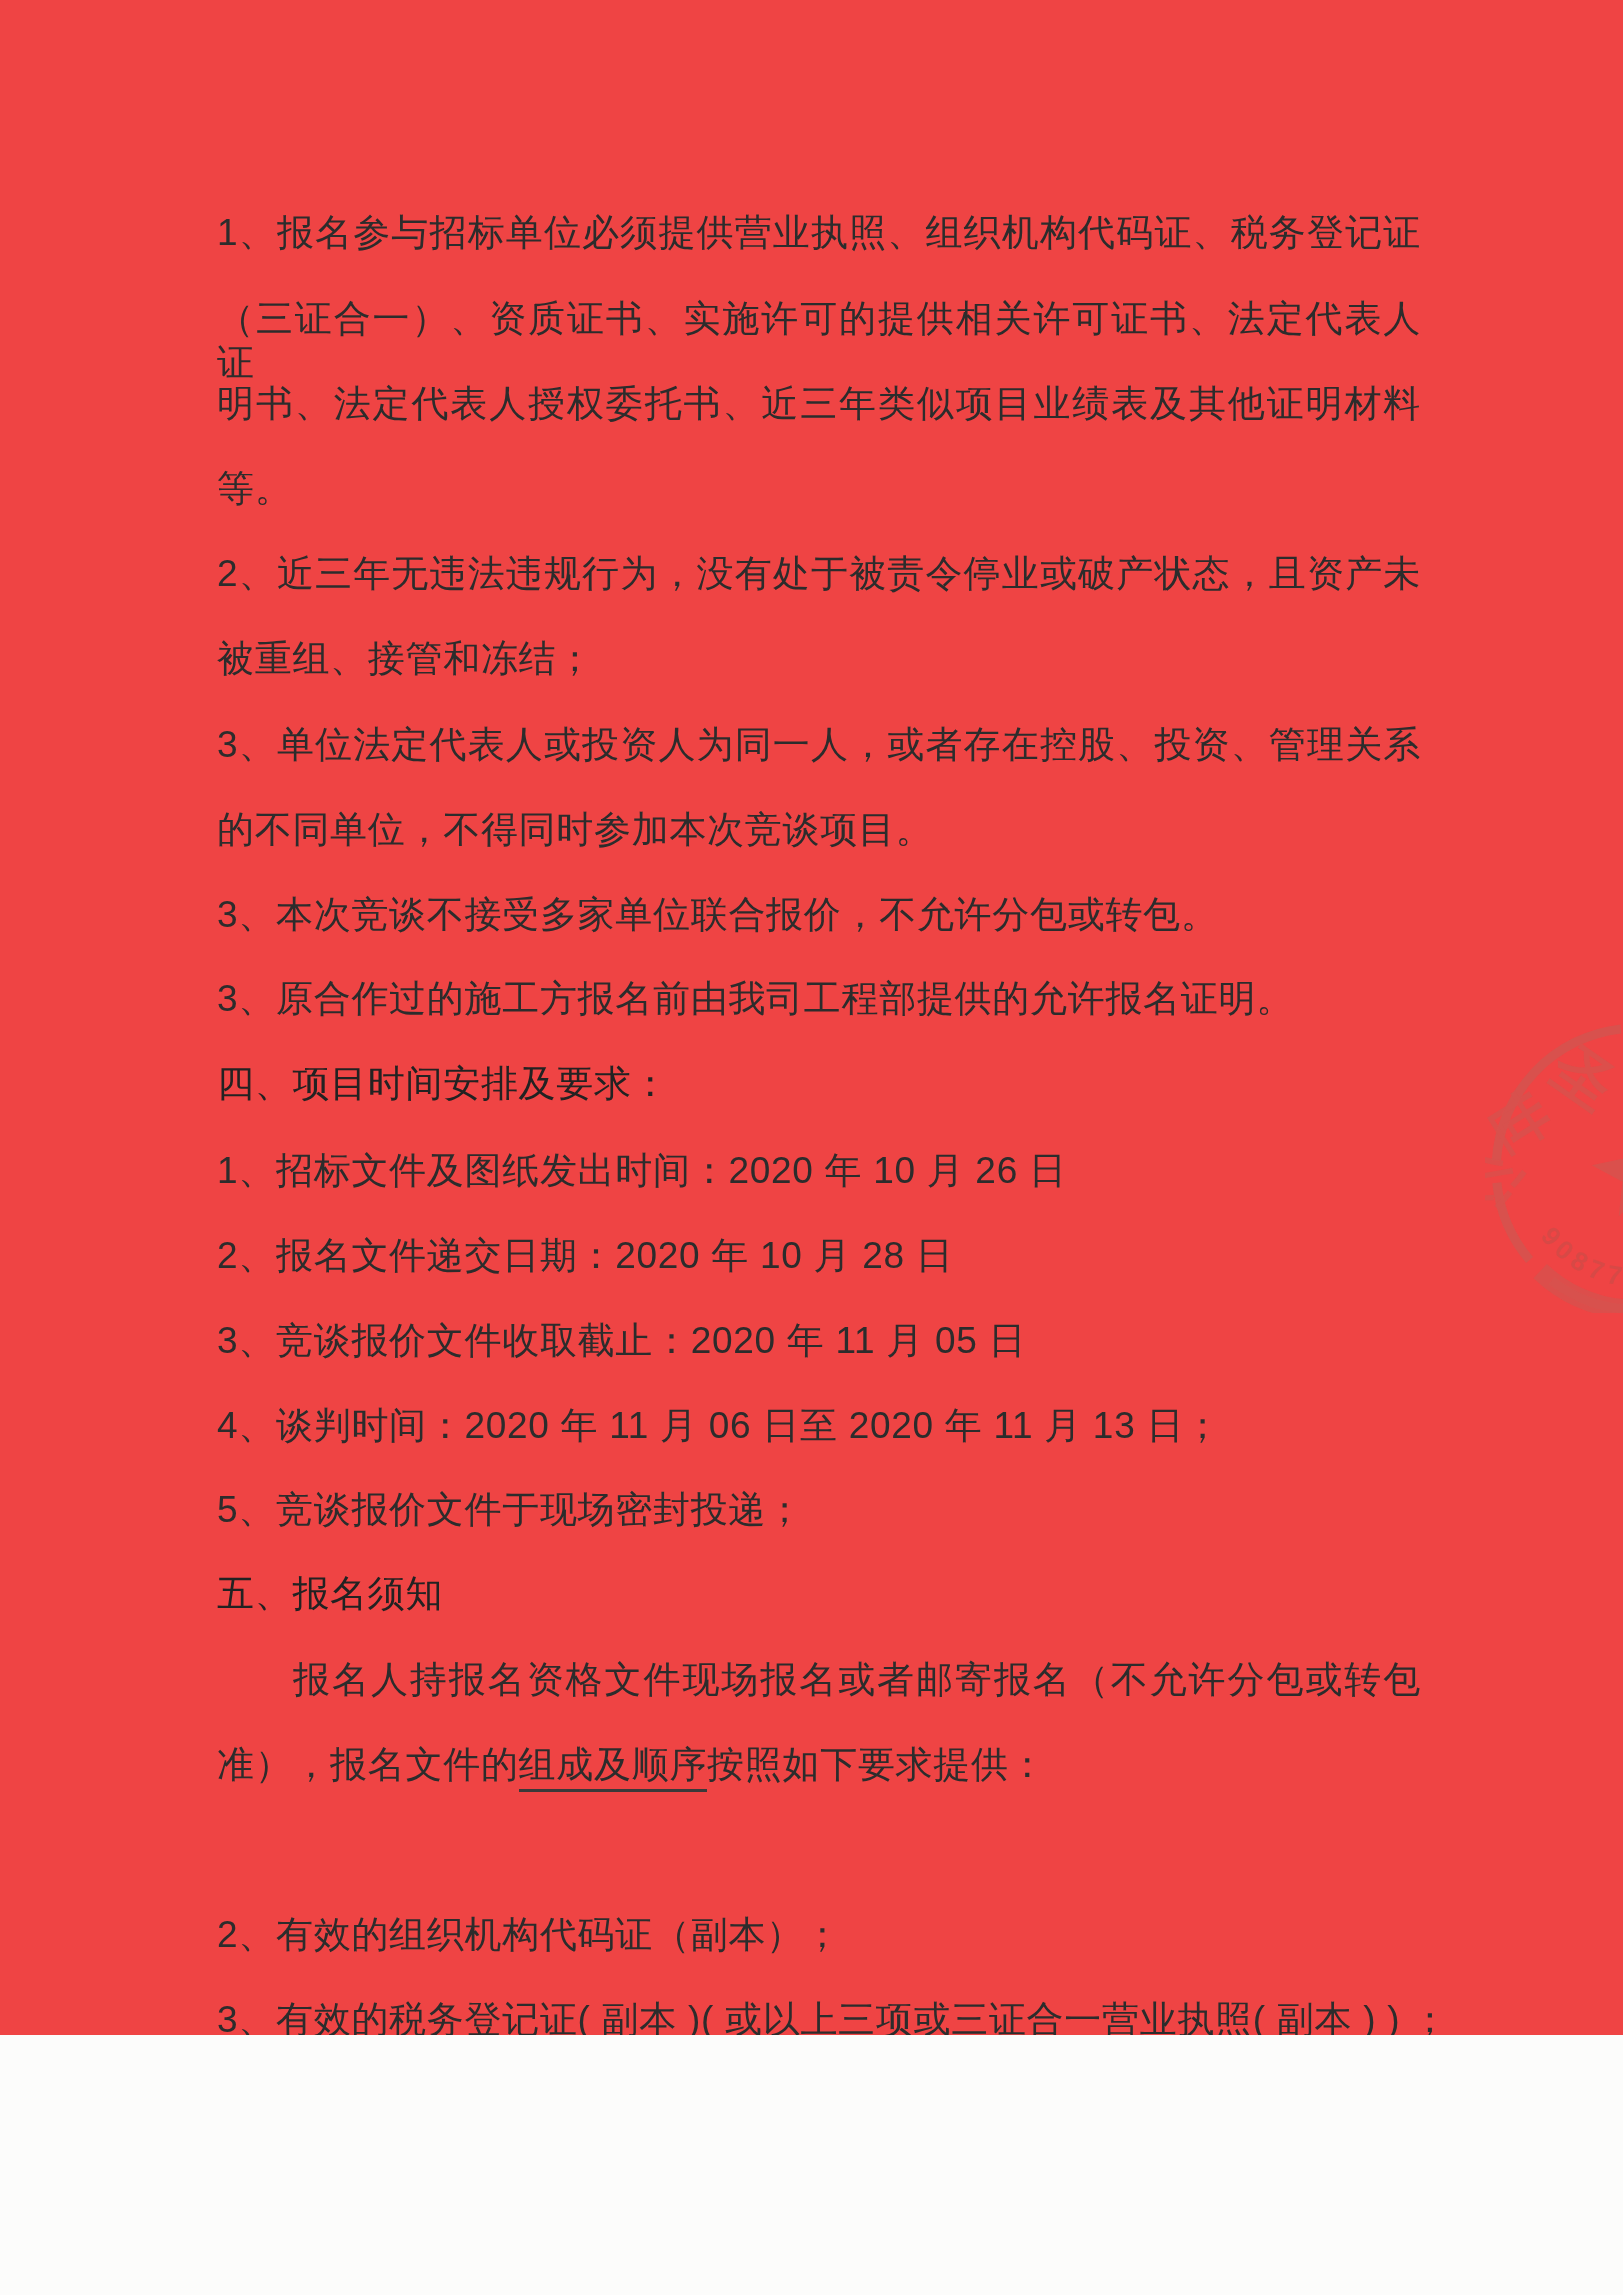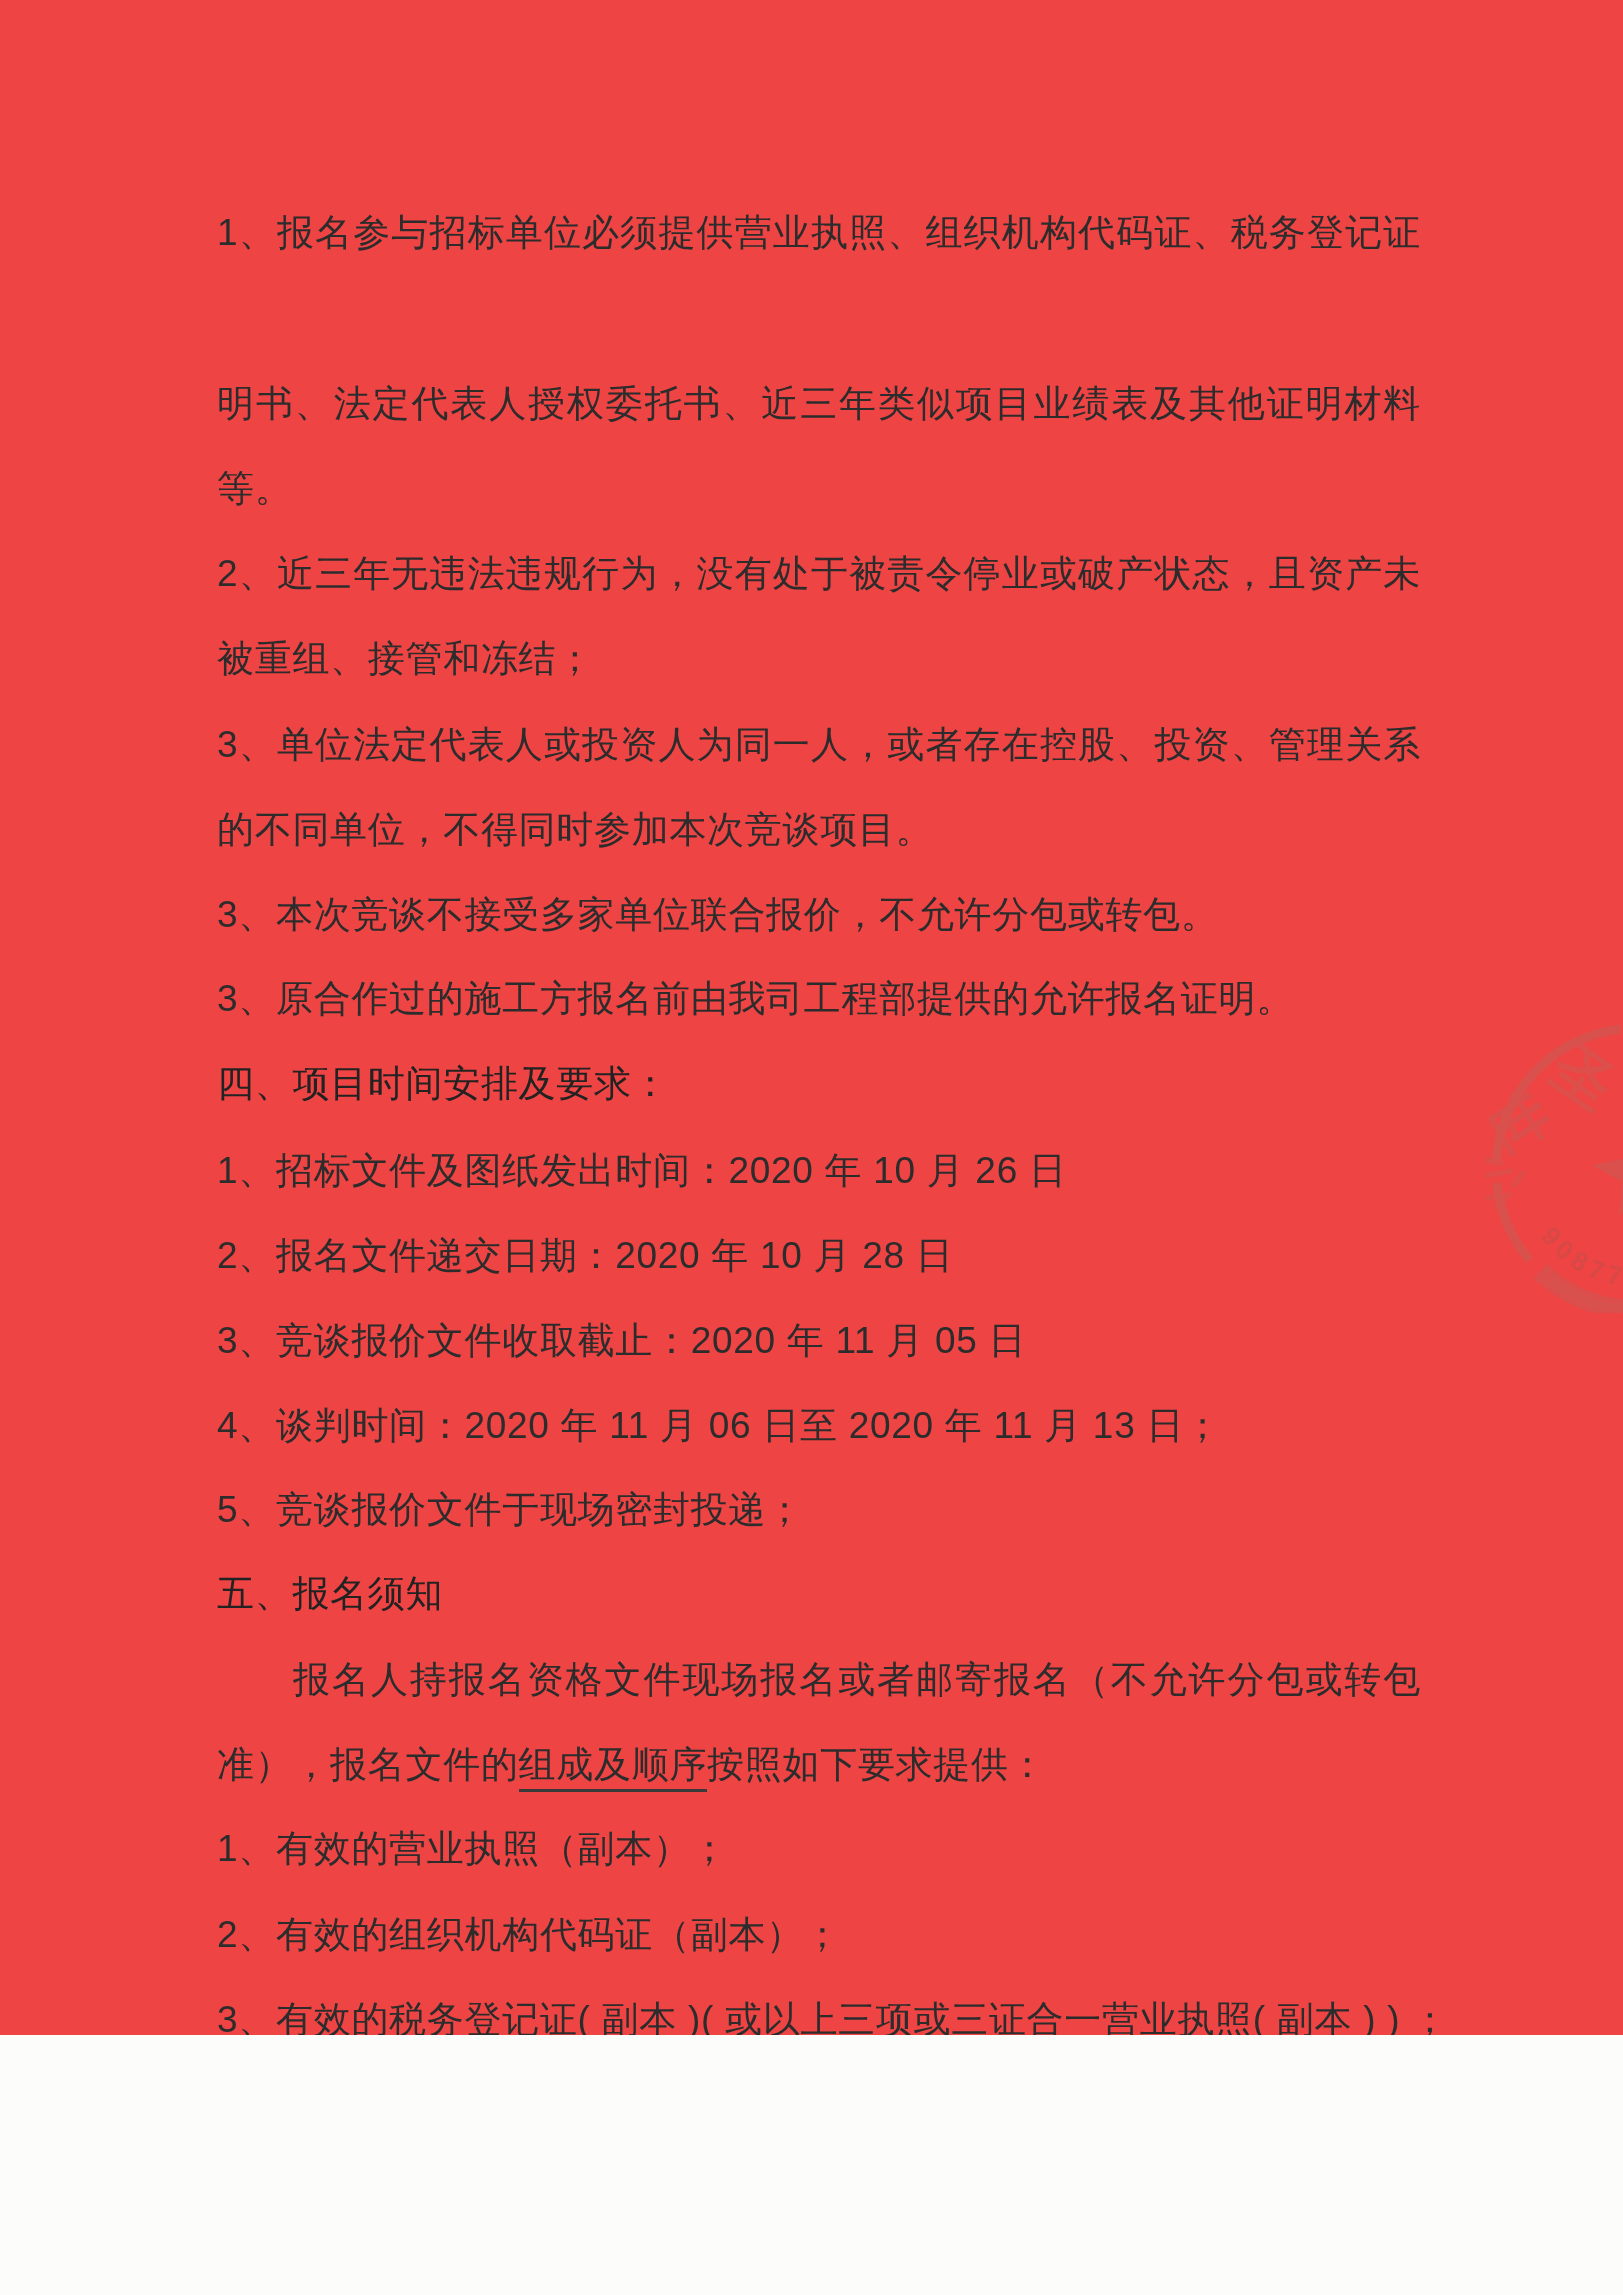--- a/index.html
+++ b/index.html
@@ -40,20 +40,21 @@
     position:absolute;left:537px;top:2277px;width:563px;height:10.5px;
     background:rgba(60,60,60,.05);filter:blur(2.6px);
   }
 </style>
 </head>
 <body>
 
 <div class="page">
 
   <div class="line justify" style="top:211px">1、报名参与招标单位必须提供营业执照、组织机构代码证、税务登记证</div>
+  <div class="line justify" style="top:297px">（三证合一）、资质证书、实施许可的提供相关许可证书、法定代表人证</div>
   <div class="line justify" style="top:382px">明书、法定代表人授权委托书、近三年类似项目业绩表及其他证明材料</div>
   <div class="line" style="top:467px">等。</div>
 
   <div class="line justify" style="top:552px">2、近三年无违法违规行为，没有处于被责令停业或破产状态，且资产未</div>
   <div class="line" style="top:637px">被重组、接管和冻结；</div>
 
   <div class="line justify" style="top:723px">3、单位法定代表人或投资人为同一人，或者存在控股、投资、管理关系</div>
   <div class="line" style="top:808px">的不同单位，不得同时参加本次竞谈项目。</div>
 
   <div class="line" style="top:893px">3、本次竞谈不接受多家单位联合报价，不允许分包或转包。</div>
@@ -68,21 +69,20 @@
   <div class="line" style="top:1488px">5、竞谈报价文件于现场密封投递；</div>
 
   <div class="line heading" style="top:1572px">五、报名须知</div>
 
   <div class="line justify indent" style="top:1658px">报名人持报名资格文件现场报名或者邮寄报名（不允许分包或转包</div>
 
   <div class="line" style="top:1743px">
     <span>准），报名文件的</span><span class="u">组成及顺序</span><span>按照如下要求提供：</span>
   </div>
 
-  <div class="line" style="top:1827px">1、有效的营业执照（副本）；</div>
   <div class="line" style="top:1913px">2、有效的组织机构代码证（副本）；</div>
   <div class="line" style="top:1998px">3、有效的税务登记证( 副本 )( 或以上三项或三证合一营业执照( 副本 ) ) ；</div>
 
   <svg class="stamp" viewBox="2268 1515 212 490">
     <g opacity="0.88">
       <circle cx="2500" cy="1785" r="215" fill="none" stroke="#d5544f" stroke-width="14" stroke-dasharray="230 30 160 46 130 34 300 20" stroke-dashoffset="-58"></circle>
       <path d="M 2352 1941 A 215 215 0 0 0 2480 1999" fill="none" stroke="#d5544f" stroke-width="30" opacity="0.8"></path>
       <polygon transform="translate(2505,1790) rotate(8)" points="-75,0 -25.1,-18.2 -23.2,-71.3 9.6,-29.5 60.7,-44.1 31,0 60.7,44.1 9.6,29.5 -23.2,71.3 -25.1,18.2" fill="#d5544f" opacity="0.9"></polygon>
       <text x="2380" y="1680" font-size="92" fill="#d5544f" opacity="0.85" transform="rotate(35 2426 1634)">圣</text>
       <text x="2287" y="1750" font-size="88" fill="#d5544f" opacity="0.8" transform="rotate(58 2330 1706)">世</text>

